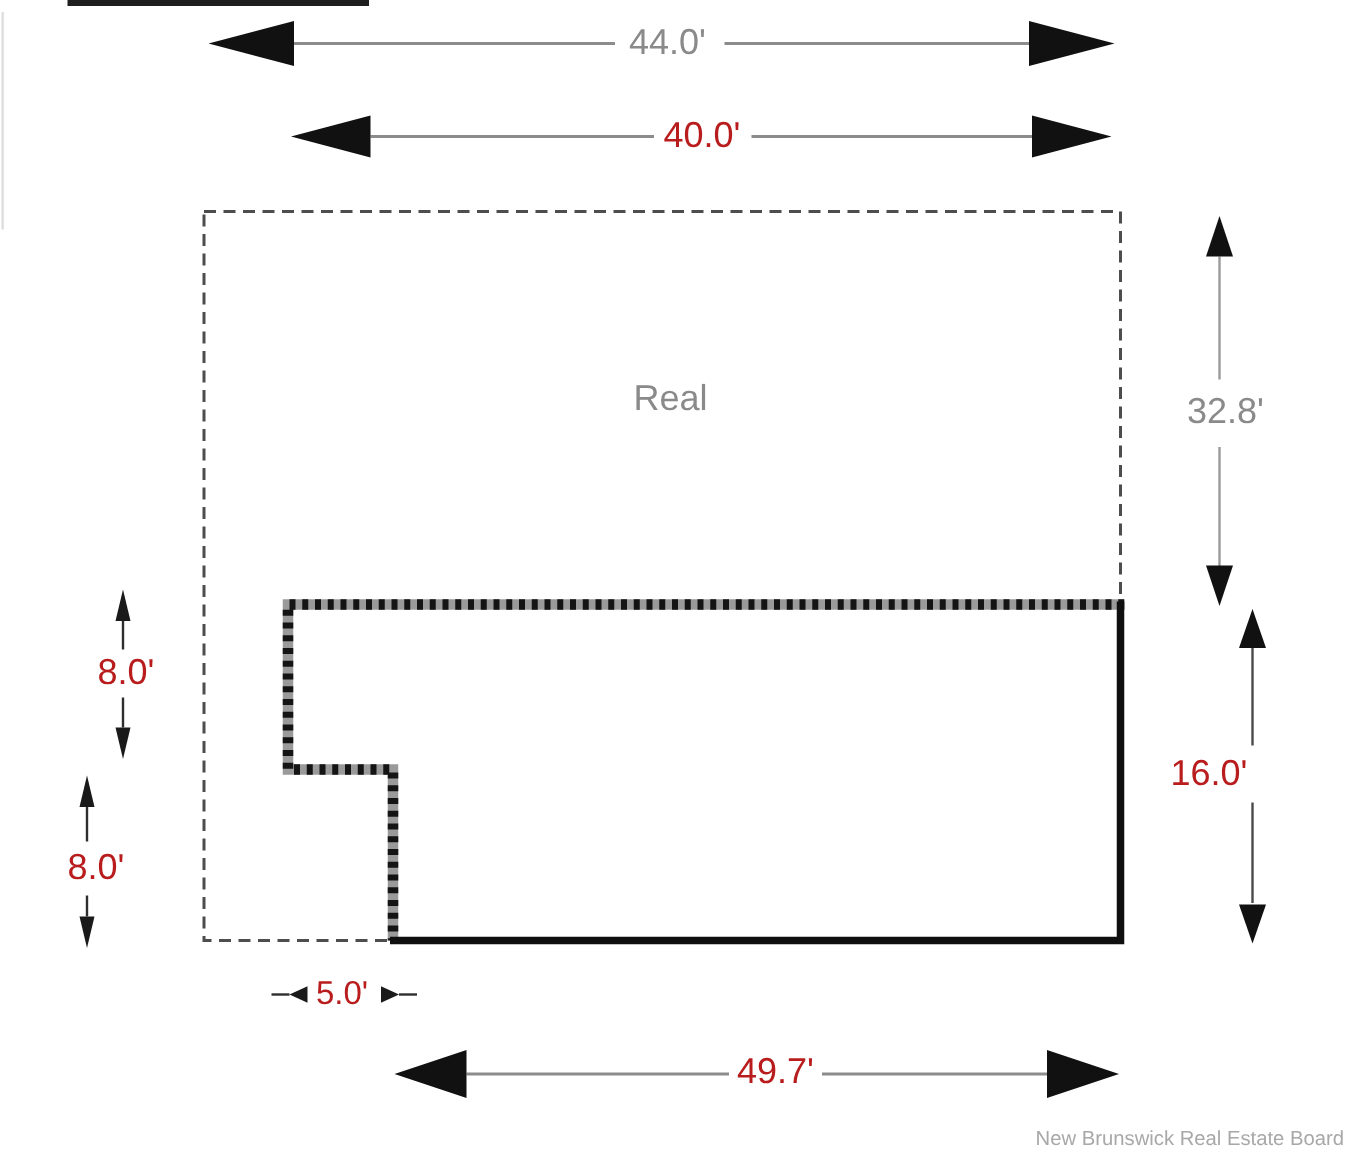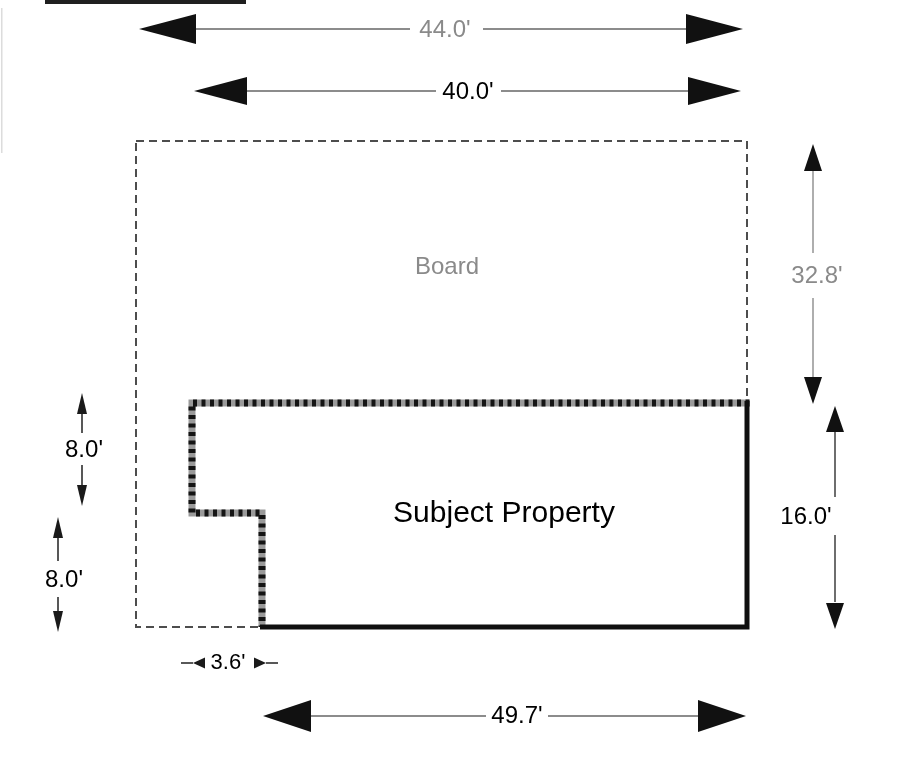--- a/index.html
+++ b/index.html
@@ -12,21 +12,21 @@
   }
   svg{position:absolute;left:0;top:0;}
   .lbl{
     position:absolute;
     transform:translate(-50%,-50%);
     white-space:nowrap;
     line-height:1;
     font-family:"Liberation Sans", sans-serif;
   }
   .gray{color:#8a8a8a;}
-  .dark{color:#000000;}
+  .dark{color:#b91c1c;}
   .sz24{font-size:24px;}
   .sz22{font-size:22px;}
   .sz21{font-size:21px;}
   .sz30{font-size:30px;}
   .watermark{
     position:absolute;
     right:4px;bottom:2px;
     transform:none;
     color:#a8a8a8;
     font-size:13.5px;
@@ -110,32 +110,32 @@
       <polygon points="263,716 311,700 311,732" fill="#111111"></polygon>
       <polygon points="746,716 698,700 698,732" fill="#111111"></polygon>
     </g>
 
   </svg>
 
   <div class="lbl gray sz24" style="left:445px;top:29px">44.0'</div>
 
   <div class="lbl dark sz24" style="left:468px;top:91px">40.0'</div>
 
-  <div class="lbl gray sz24" style="left:447px;top:266px">Board</div>
+  <div class="lbl gray sz24" style="left:447px;top:266px">Real</div>
 
   <div class="lbl gray sz24" style="left:817px;top:275px">32.8'</div>
 
   <div class="lbl dark sz24" style="left:806px;top:516px">16.0'</div>
 
   <div class="lbl dark sz24" style="left:84px;top:449px">8.0'</div>
 
   <div class="lbl dark sz24" style="left:64px;top:579px">8.0'</div>
 
 
-  <div class="lbl dark sz30" style="left:504px;top:512px">Subject Property</div>
 
 
-  <div class="lbl dark sz22" style="left:228px;top:662px">3.6'</div>
+  <div class="lbl dark sz22" style="left:228px;top:662px">5.0'</div>
 
   <div class="lbl dark sz24" style="left:517px;top:715px">49.7'</div>
 
+  <div class="watermark">New Brunswick Real Estate Board</div>
 
 </div>
 
 </body></html>

